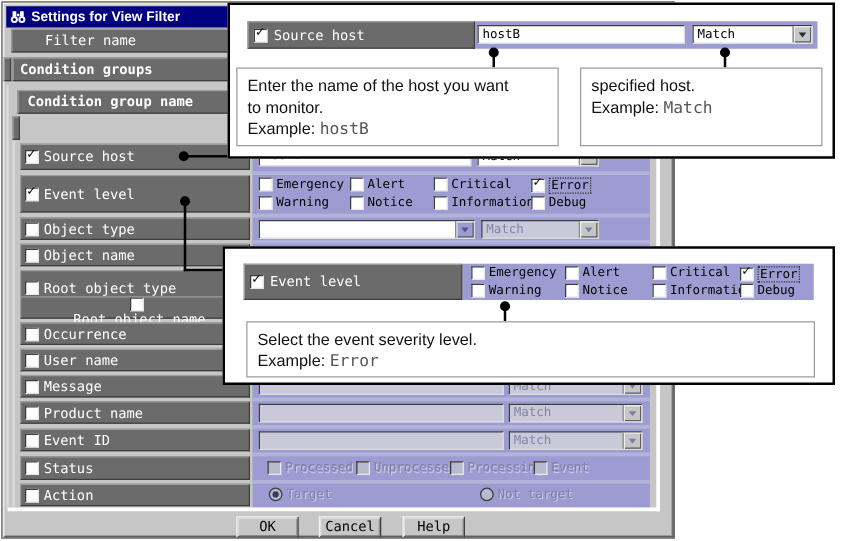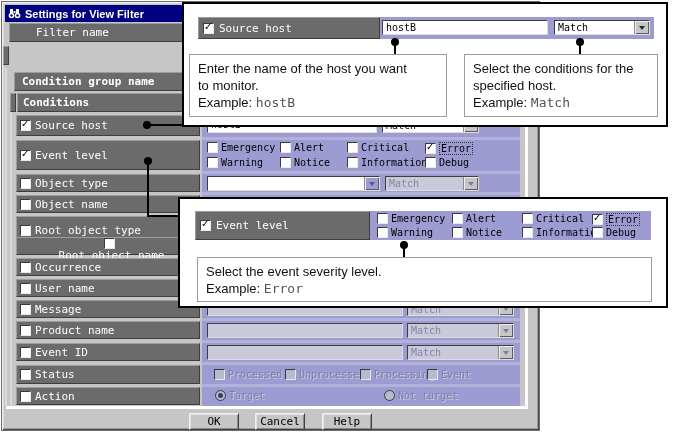--- a/index.html
+++ b/index.html
@@ -101,29 +101,29 @@
     <div class="sep" style="top:316px;"></div>
     <div class="sep" style="top:338px;"></div>
     <div class="sep" style="top:360px;"></div>
     <div class="sep" style="top:382px;"></div>
 
     <div class="bar" style="left:7px;top:21px;width:191px;height:19px;padding-left:26px;">
       <span>Filter name</span>
       </div>
 
     <div class="bar" style="left:1px;top:44px;width:6px;height:19px;"></div>
+    <div class="bar bold" style="left:8px;top:44px;width:190px;height:19px;padding-left:5px;">
+      <span>Condition groups</span>
+      </div>
 
     <div class="bar" style="left:12px;top:70px;width:186px;height:19px;padding-left:7px;font-weight:bold;">
       <span>Condition group name</span>
       </div>
 
     <div class="bar" style="left:8px;top:91px;width:6px;height:19px;"></div>
-    <div class="bar bold" style="left:15px;top:91px;width:183px;height:19px;padding-left:5px;">
-      <span>Conditions</span>
-      </div>
 
     <div class="bar" style="left:14px;top:113px;width:184px;height:21px;padding-left:3px;">
       <span class="cb checked"></span>
       <span style="margin-left:4px;">Source host</span>
       </div>
 
     <div class="bar" style="left:14px;top:138px;width:184px;height:30px;padding-left:3px;">
       <span class="cb checked"></span>
       <span style="margin-left:4px;">Event level</span>
       </div>
@@ -363,21 +363,20 @@
 
     <div class="descbox" style="left:5px;top:50px;width:258px;height:63px;">
       <div>Enter the name of the host you want</div>
       <div>to monitor.</div>
       <div>
         <span>Example:</span>
         <span class="ex-val">hostB</span>
       </div>
     </div>
     <div class="descbox" style="left:280px;top:50px;width:194px;height:63px;">
-      <div>Select the conditions for the</div>
       <div>specified host.</div>
       <div>
         <span>Example:</span>
         <span class="ex-val">Match</span>
       </div>
     </div>
   </div>
 
   <div class="callout" style="left:178px;top:197px;width:490px;height:111px;">
     <div class="bar" style="left:15px;top:12px;width:175px;height:29px;padding-left:4px;">

